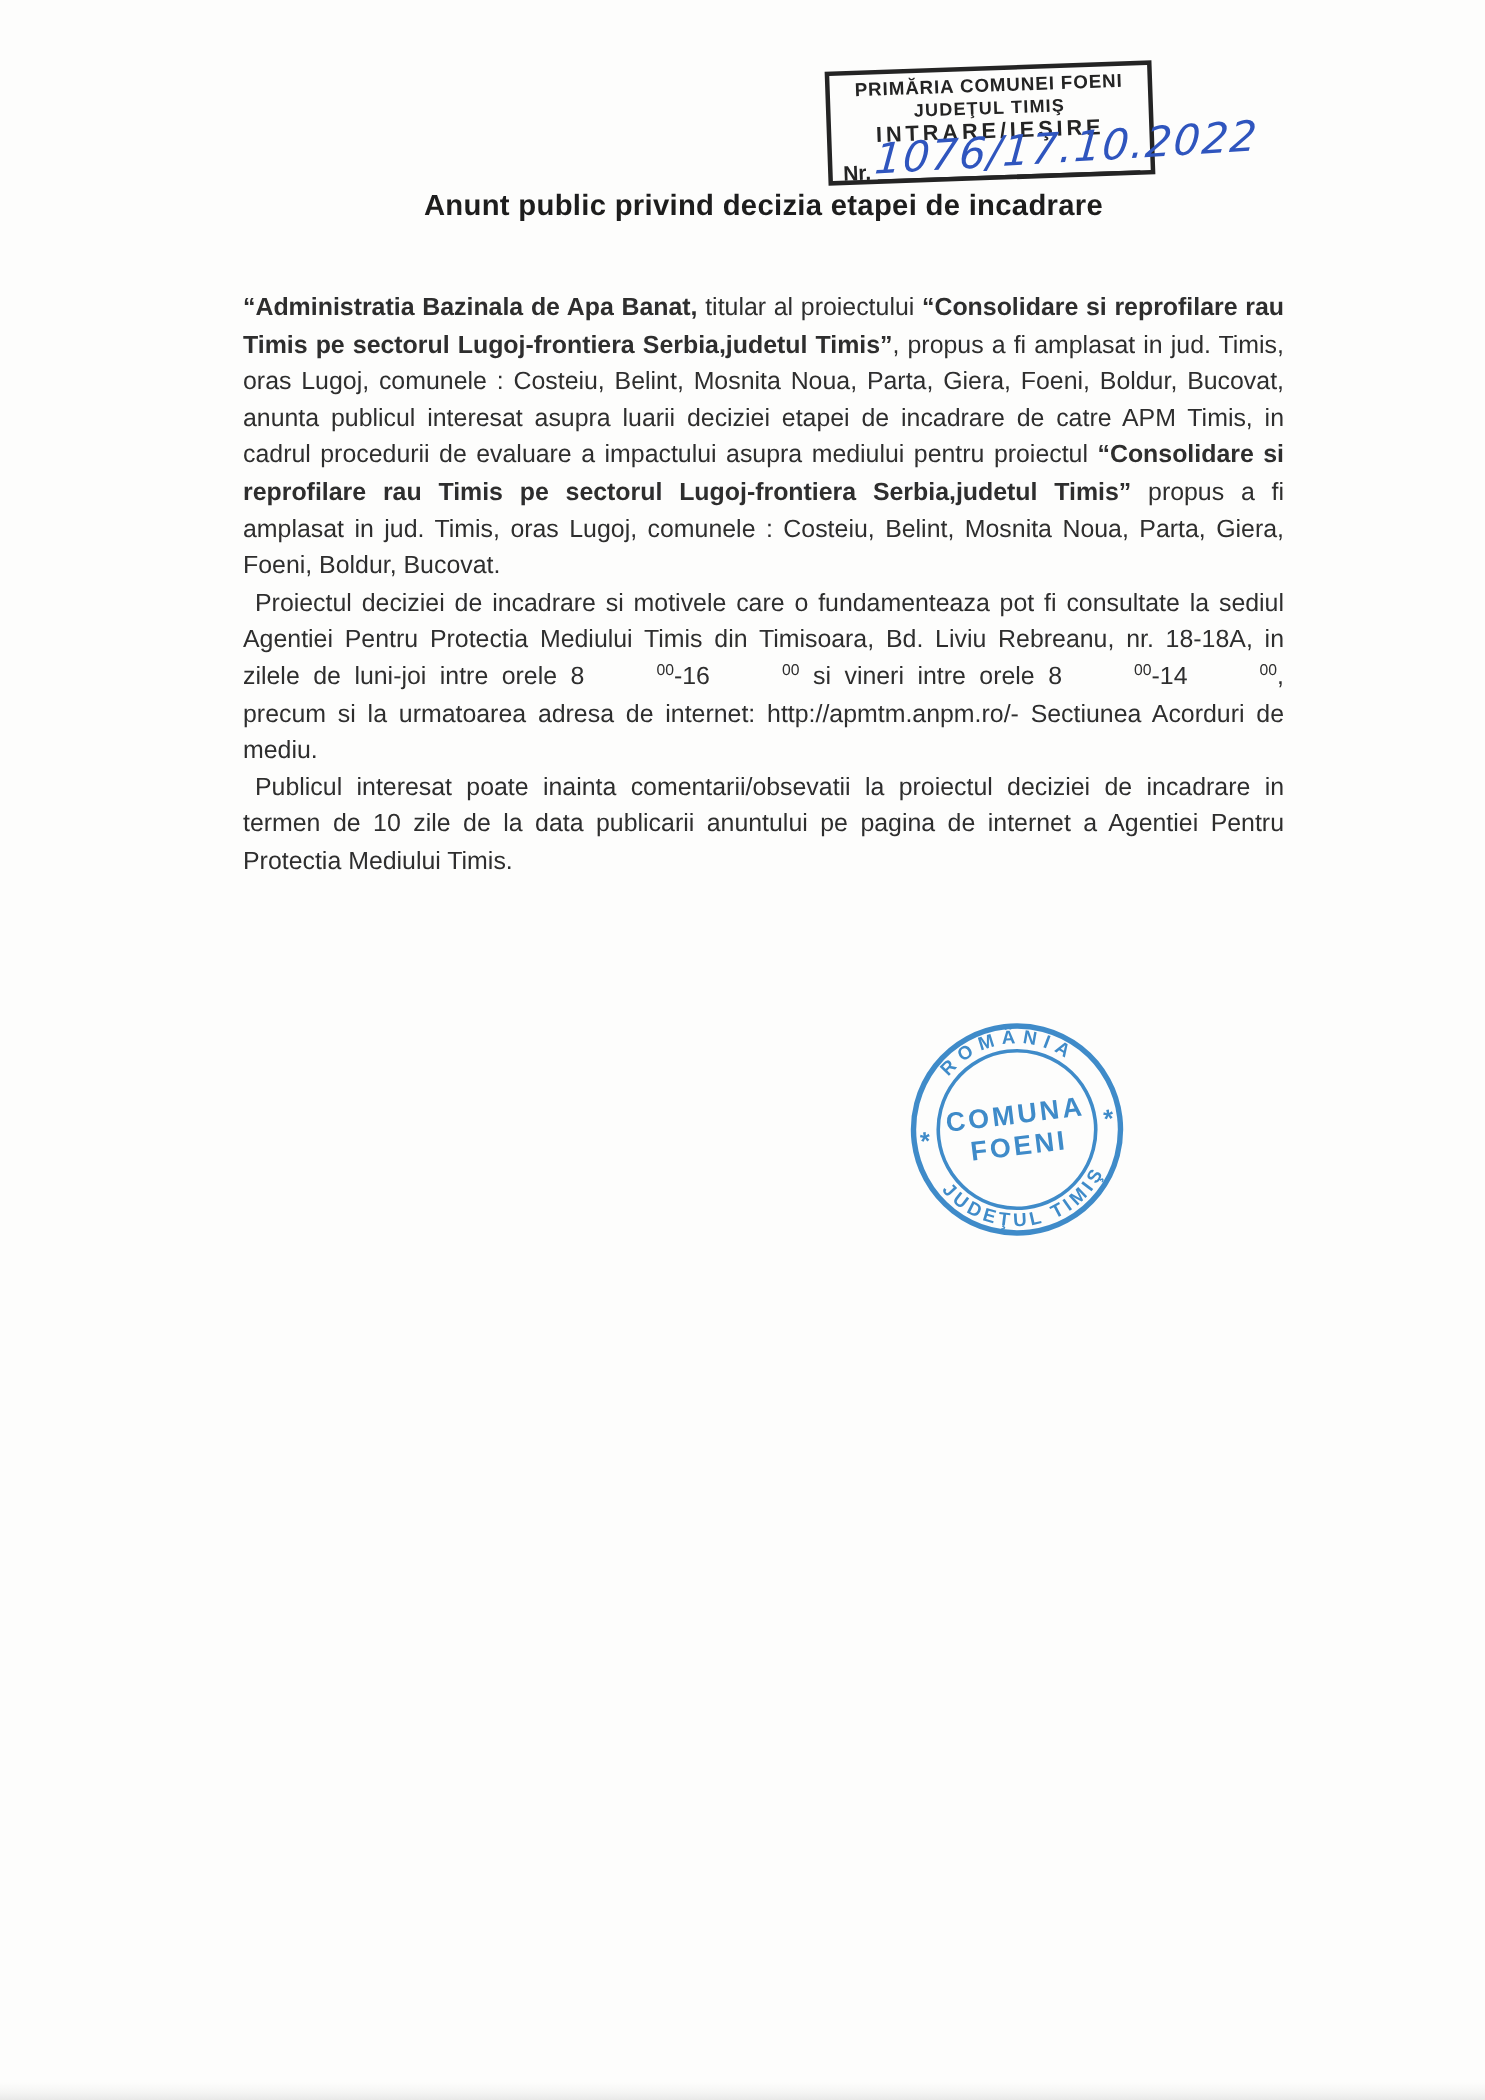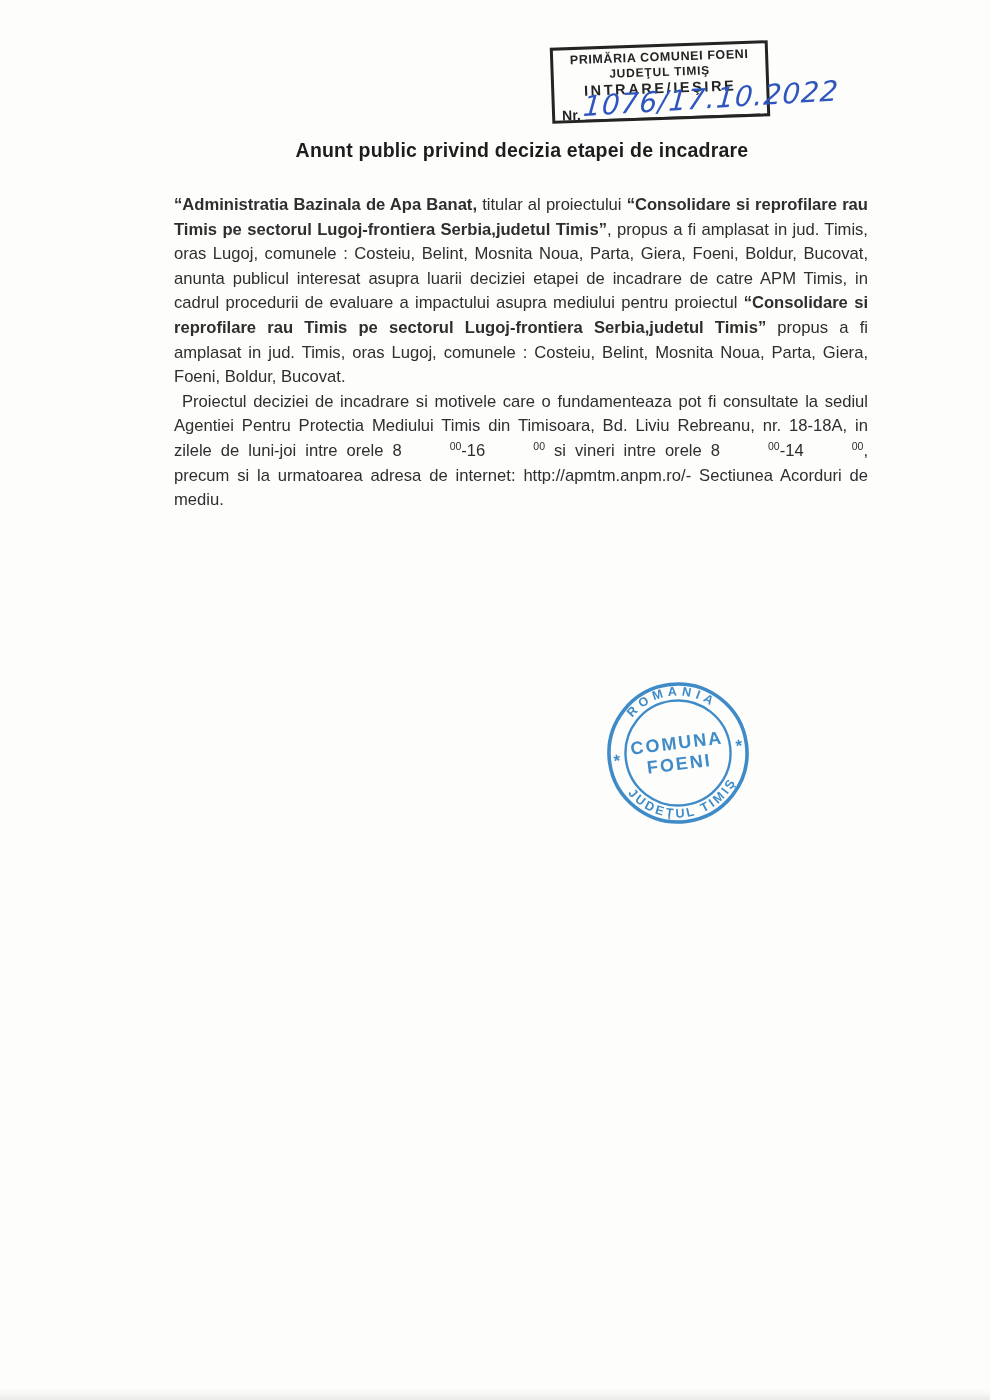--- a/index.html
+++ b/index.html
@@ -58,30 +58,30 @@
     color: var(--ink-blue, #2f55be);
     transform: rotate(-3.5deg) skewX(-8deg);
     white-space: nowrap;
     z-index: 3;
   }
 
   
   .title {
     position: absolute;
     left: 162px; top: 126px; width: 694px;
-    margin: 13px;
+    margin: 0;
     font-size: 19.5px; font-weight: bold; letter-spacing: 0.2px;
     text-align: center;
     color: var(--text-dark, #1d1d1d);
   }
 
   
   .bodytext {
     position: absolute;
-    left: 174px; top: 193px; width: 694px;
+    left: 162px; top: 193px; width: 694px;
     font-size: 16.6px; line-height: 24.6px;
     color: var(--text, #2e2e2e);
   }
   .para { margin: 0; text-align: justify; }
   .para.indent { text-indent: 8px; }
   .b { font-weight: bold; }
   .u { text-underline-offset: 3px; }
   sup { font-size: 10.5px; line-height: 0; vertical-align: 6px; letter-spacing: 0; margin-left: 48px; }
 
   
@@ -130,20 +130,21 @@
       <span class="nr-line"></span>
     </div>
   </div>
   <div class="handwriting">1076/17.10.2022</div>
 
   <h1 class="title">Anunt public privind decizia etapei de incadrare</h1>
 
   <div class="bodytext" id="paragraphs">
       <p class="para"><span class="b">“Administratia Bazinala de Apa Banat,</span><span> titular al proiectului </span><span class="b">“Consolidare si reprofilare rau Timis pe sectorul Lugoj-frontiera Serbia,judetul Timis”</span><span>, propus a fi amplasat in jud. Timis, oras Lugoj, comunele : Costeiu, Belint, Mosnita Noua, Parta, Giera, Foeni, Boldur, Bucovat, anunta publicul interesat asupra luarii deciziei etapei de incadrare de catre APM Timis, in cadrul procedurii de evaluare a impactului asupra mediului pentru proiectul </span><span class="b">“Consolidare si reprofilare rau Timis pe sectorul Lugoj-frontiera Serbia,judetul Timis”</span><span> propus a fi amplasat in jud. Timis, oras Lugoj, comunele : Costeiu, Belint, Mosnita Noua, Parta, Giera, Foeni, Boldur, Bucovat.</span></p>
       <p class="para indent"><span>Proiectul deciziei de incadrare si motivele care o fundamenteaza pot fi consultate la sediul Agentiei Pentru Protectia Mediului Timis din Timisoara, Bd. Liviu Rebreanu, nr. 18-18A, in zilele de luni-joi intre orele 8</span><sup>00</sup><span>-16</span><sup>00</sup><span> si vineri intre orele 8</span><sup>00</sup><span>-14</span><sup>00</sup><span>, precum si la urmatoarea adresa de internet: </span><span class="u">http://apmtm.anpm.ro/-</span><span> Sectiunea Acorduri de mediu.</span></p>
+      <p class="para indent"><span>Publicul interesat poate inainta comentarii/obsevatii la proiectul deciziei de incadrare in termen de 10 zile de la data publicarii anuntului pe pagina de internet a Agentiei Pentru Protectia Mediului Timis.</span></p>
     </div>
 
   <div class="round-stamp">
     <svg width="152" height="152" viewBox="0 0 152 152">
       <g transform="rotate(-7 76 76)" opacity="0.93">
         <circle cx="76" cy="76" r="69" fill="none" stroke="var(--stamp-blue, #3183c5)" stroke-width="3.6"></circle>
         <circle cx="76" cy="76" r="52.5" fill="none" stroke="var(--stamp-blue, #3183c5)" stroke-width="2.4"></circle>
         <path id="arcTop" d="M 18.5 76 A 57.5 57.5 0 0 1 133.5 76" fill="none"></path>
         <path id="arcBottom" d="M 11.5 76 A 64.5 64.5 0 0 0 140.5 76" fill="none"></path>
         <text class="arc-text" text-anchor="middle" letter-spacing="4.5">

